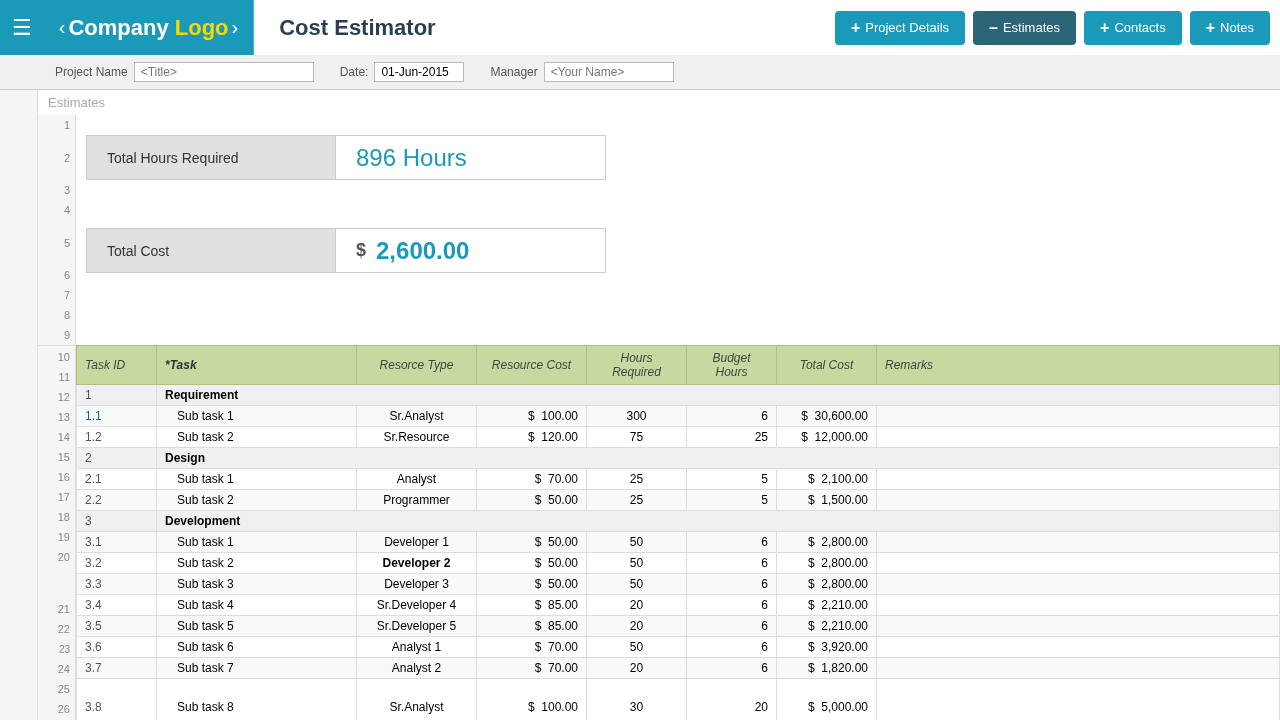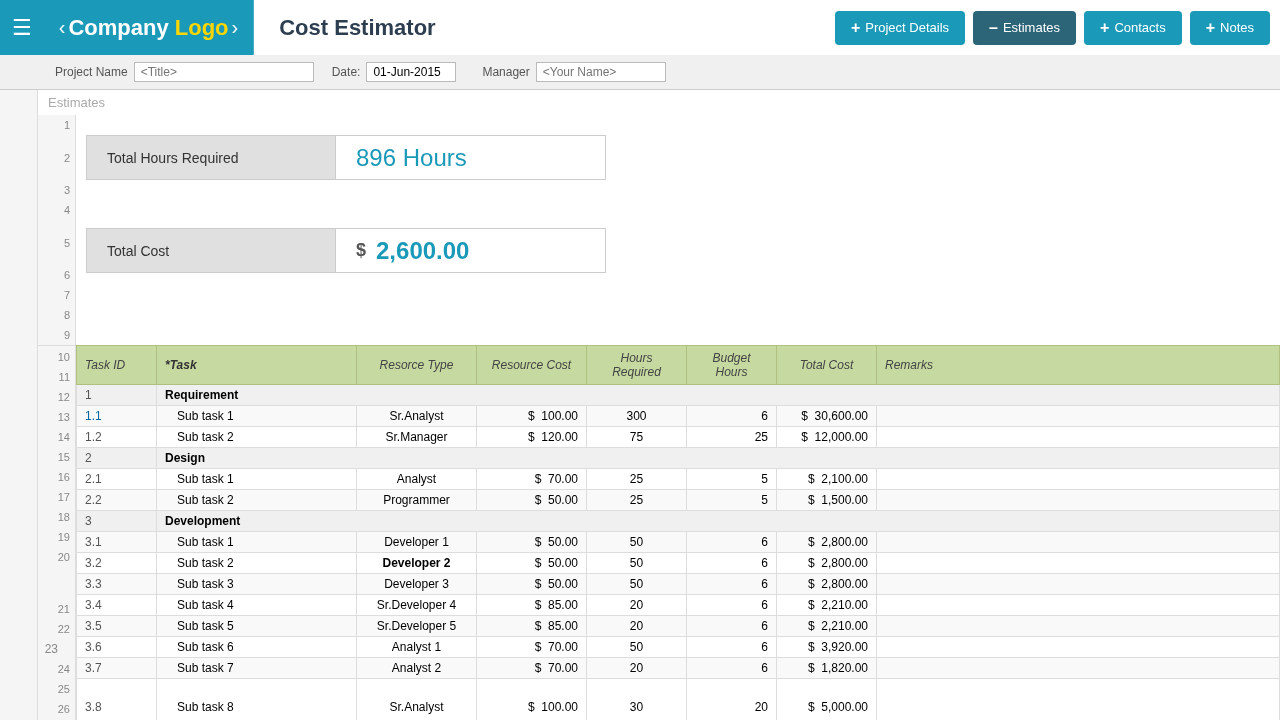--- a/index.html
+++ b/index.html
@@ -38,21 +38,21 @@
     <button style="display:flex;align-items:center;gap:5px;padding:8px 16px;background:#1a9ab8;color:white;border:none;border-radius:4px;cursor:pointer;font-size:13px;">
       <span style="font-weight:bold; font-size:16px;">+</span>
       <span>Notes</span>
     </button>
   </div>
 </div>
 
 <div style="display:flex; align-items:center; background:#f0f0f0; border-bottom:1px solid #ccc; height:35px; padding:0 10px 0 55px; gap:6px; font-size:12px; color:#555;">
   <span>Project Name</span>
   <input type="text" style="border: 1px solid rgb(187, 187, 187); padding: 2px 6px; font-size: 12px; width: 180px; background: white;" placeholder="&lt;Title&gt;">
-  <span style="margin-left:12px;">Date:</span>
+  <span style="margin-left:20px;">Date:</span>
   <input type="text" style="border: 1px solid rgb(187, 187, 187); padding: 2px 6px; font-size: 12px; width: 90px; background: white;" placeholder="01-Jun-2015" value="01-Jun-2015">
   <span style="margin-left:20px;">Manager</span>
   <input type="text" style="border: 1px solid rgb(187, 187, 187); padding: 2px 6px; font-size: 12px; width: 130px; background: white;" placeholder="&lt;Your Name&gt;">
 </div>
 
 <div style="display:flex; height:calc(720px - 90px); overflow:hidden;">
 
   <div style="width:38px; background:#f5f5f5; border-right:1px solid #ddd; overflow:hidden; flex-shrink:0;">
     <div style="height:25px;"></div>
     <div style="height:20px;"></div>
@@ -110,21 +110,21 @@
         <div style="height:20px; display:flex; align-items:center; justify-content:flex-end; padding-right:5px; color:#888; font-size:11px;">13</div>
         <div style="height:20px; display:flex; align-items:center; justify-content:flex-end; padding-right:5px; color:#888; font-size:11px;">14</div>
         <div style="height:20px; display:flex; align-items:center; justify-content:flex-end; padding-right:5px; color:#888; font-size:11px;">15</div>
         <div style="height:20px; display:flex; align-items:center; justify-content:flex-end; padding-right:5px; color:#888; font-size:11px;">16</div>
         <div style="height:20px; display:flex; align-items:center; justify-content:flex-end; padding-right:5px; color:#888; font-size:11px;">17</div>
         <div style="height:20px; display:flex; align-items:center; justify-content:flex-end; padding-right:5px; color:#888; font-size:11px;">18</div>
         <div style="height:20px; display:flex; align-items:center; justify-content:flex-end; padding-right:5px; color:#888; font-size:11px;">19</div>
         <div style="height:20px; display:flex; align-items:center; justify-content:flex-end; padding-right:5px; color:#888; font-size:11px;">20</div>
         <div style="height:20px; display:flex; align-items:center; justify-content:flex-end; padding-right:5px; color:#888; font-size:11px;margin-top:32px;">21</div>
         <div style="height:20px; display:flex; align-items:center; justify-content:flex-end; padding-right:5px; color:#888; font-size:11px;">22</div>
-        <div style="height:20px; display:flex; align-items:center; justify-content:flex-end; padding-right:17px; color:#888; font-size:12px;">23</div>
+        <div style="height:20px; display:flex; align-items:center; justify-content:flex-end; padding-right:5px; color:#888; font-size:10px;">23</div>
         <div style="height:20px; display:flex; align-items:center; justify-content:flex-end; padding-right:5px; color:#888; font-size:11px;">24</div>
         <div style="height:20px; display:flex; align-items:center; justify-content:flex-end; padding-right:5px; color:#888; font-size:11px;">25</div>
         <div style="height:20px; display:flex; align-items:center; justify-content:flex-end; padding-right:5px; color:#888; font-size:11px;">26</div>
         <div style="height:20px; display:flex; align-items:center; justify-content:flex-end; padding-right:5px; color:#888; font-size:11px;">27</div>
         <div style="height:20px; display:flex; align-items:center; justify-content:flex-end; padding-right:5px; color:#888; font-size:11px;">28</div>
 
       </div>
       <div style="flex:1; overflow-x:auto;">
         <table style="width:100%; border-collapse:collapse; font-size:12px; min-width:900px;">
           <thead>
@@ -150,21 +150,21 @@
       <td style="border:1px solid #ddd; padding:3px 8px; text-align:center;">Sr.Analyst</td>
       <td style="border:1px solid #ddd; padding:3px 8px; text-align:right;">$ &nbsp;100.00</td>
       <td style="border:1px solid #ddd; padding:3px 8px; text-align:center;">300</td>
       <td style="border:1px solid #ddd; padding:3px 8px; text-align:right;">6</td>
       <td style="border:1px solid #ddd; padding:3px 8px; text-align:right;">$ &nbsp;30,600.00</td>
       <td style="border:1px solid #ddd; padding:3px 8px;"></td>
     </tr>
               <tr style="background: white;">
       <td style="border:1px solid #ddd; padding:3px 8px; color:#555;">1.2</td>
       <td style="border:1px solid #ddd; padding:3px 8px; padding-left:20px;">Sub task 2</td>
-      <td style="border:1px solid #ddd; padding:3px 8px; text-align:center;">Sr.Manager</td>
+      <td style="border:1px solid #ddd; padding:3px 8px; text-align:center;">Sr.Resource</td>
       <td style="border:1px solid #ddd; padding:3px 8px; text-align:right;">$ &nbsp;120.00</td>
       <td style="border:1px solid #ddd; padding:3px 8px; text-align:center;">75</td>
       <td style="border:1px solid #ddd; padding:3px 8px; text-align:right;">25</td>
       <td style="border:1px solid #ddd; padding:3px 8px; text-align:right;">$ &nbsp;12,000.00</td>
       <td style="border:1px solid #ddd; padding:3px 8px;"></td>
     </tr>
               <tr style="background: rgb(240, 240, 240);">
       <td style="border:1px solid #ddd; padding:3px 8px; color:#555;">2</td>
       <td style="border:1px solid #ddd; padding:3px 8px; font-weight:bold;" colspan="7">Design</td>
     </tr>

